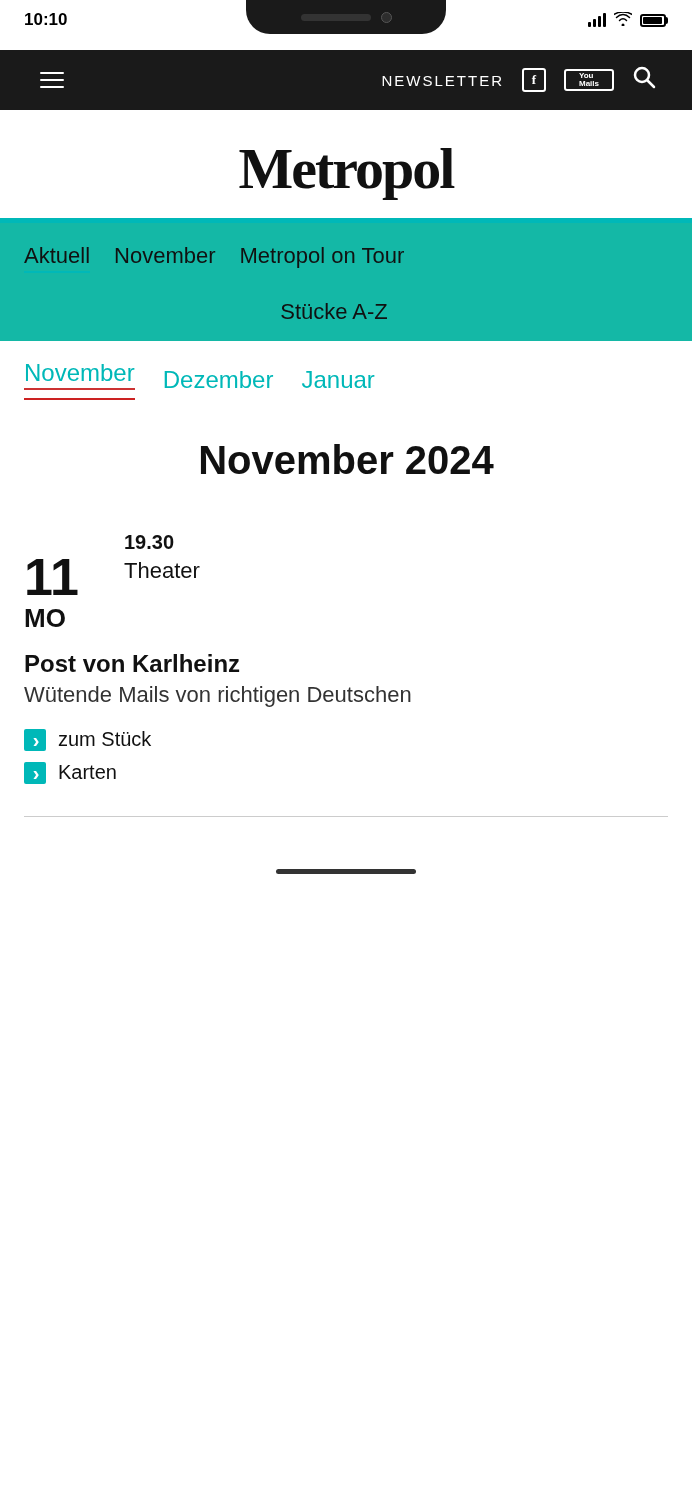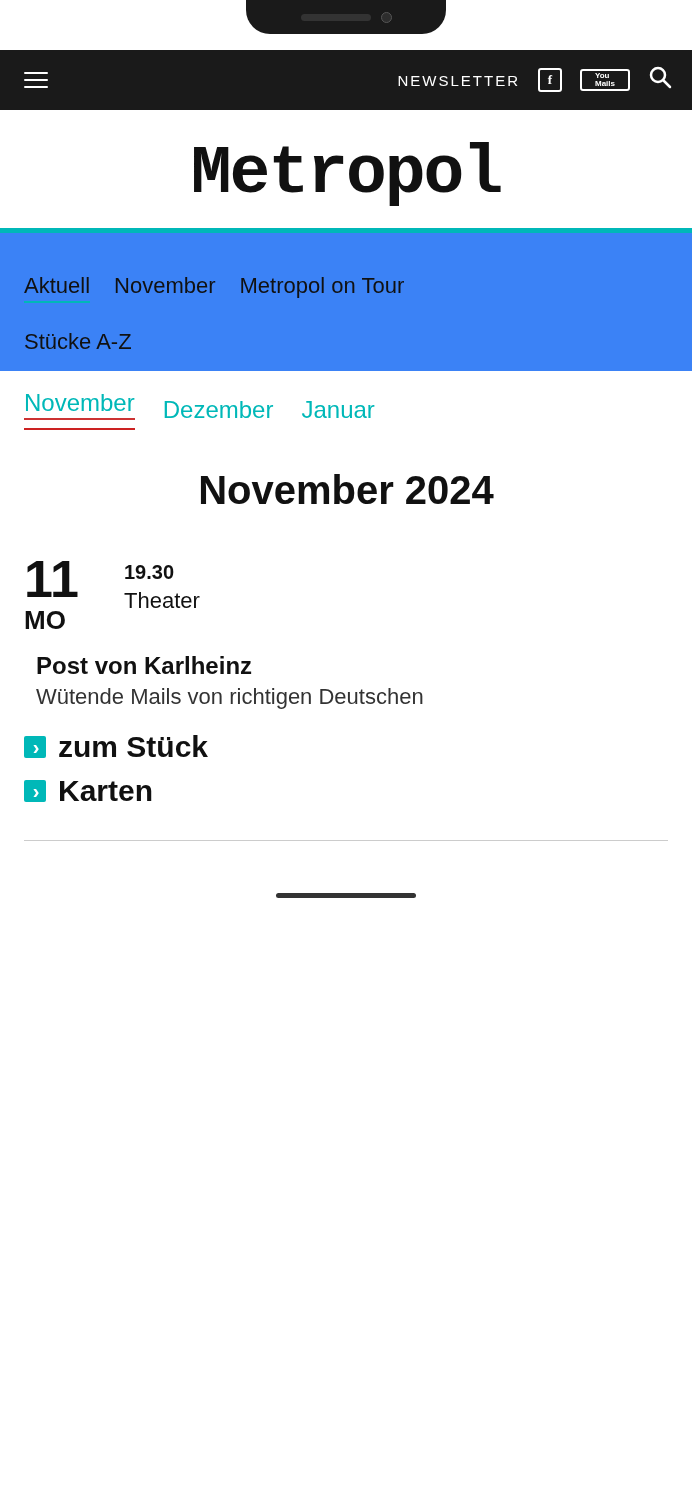--- a/index.html
+++ b/index.html
@@ -12,21 +12,21 @@
       min-height: 1500px;
       overflow-x: hidden;
     }
 
     
     .navbar {
       background: #1a1a1a;
       display: flex;
       align-items: center;
       justify-content: space-between;
-      padding: 0 20px;
+      padding: 0 36px;
       height: 60px;
     }
     .nav-hamburger {
       display: flex;
       flex-direction: column;
       gap: 5px;
       cursor: pointer;
       padding: 4px;
     }
     .nav-hamburger span {
@@ -87,39 +87,40 @@
 
     
     .logo-area {
       display: flex;
       justify-content: center;
       align-items: center;
       padding: 30px 20px 20px;
       background: #fff;
     }
     .logo-text {
-      font-family: Liberation Mono, monospace;
-      font-size: 68px;
+      font-family: Liberation Serif, serif;
+      font-size: 58px;
       font-weight: 700;
       color: #111;
       letter-spacing: -2px;
       line-height: 1;
     }
 
     
     .teal-divider {
       height: 5px;
       background: #00b8b8;
       width: 100%;
     }
 
     
     .nav-tabs {
-      padding: 40px 24px 16px;
-      background: #3b82f6;
+      padding: 20px 24px 16px;
+      background: #14b8a6;
+      text-align: center;
     }
     .nav-tabs-row1 {
       display: flex;
       align-items: baseline;
       gap: 0;
       flex-wrap: wrap;
     }
     .nav-tab {
       font-size: 22px;
       color: #111;
@@ -171,20 +172,21 @@
 
     
     .event-date-row {
       display: flex;
       align-items: flex-start;
       padding: 20px 24px 0;
       gap: 30px;
     }
     .event-date-block {
       min-width: 70px;
+      margin-top: 28px;
     }
     .event-day-num {
       font-size: 52px;
       font-weight: 800;
       color: #111;
       line-height: 1;
     }
     .event-day-name {
       font-size: 26px;
       font-weight: 600;
@@ -200,21 +202,21 @@
       color: #111;
     }
     .event-venue {
       font-size: 22px;
       color: #111;
       margin-top: 4px;
     }
 
     
     .event-title-area {
-      padding: 16px 36px 0;
+      padding: 16px 24px 0;
     }
     .event-title {
       font-size: 24px;
       font-weight: 700;
       color: #111;
     }
     .event-subtitle {
       font-size: 22px;
       font-weight: 400;
       color: #333;
@@ -247,23 +249,22 @@
     }
     .event-link-arrow::after {
       content: '›';
       color: #fff;
       font-size: 20px;
       font-weight: 700;
       line-height: 1;
       margin-left: 2px;
     }
     .event-link-text {
-      font-size: 30px;
-      color: #111;
-      font-weight: bold;
+      font-size: 20px;
+      color: #111;
     }
 
     
     .content-divider {
       height: 1px;
       background: #ccc;
       margin: 16px 24px;
     }
 
     
@@ -283,20 +284,48 @@
 </head>
 <body>
 
 <div style="position:relative; height:50px; background:#fff;">
 
   <div style="position:absolute; top:0; left:50%; transform:translateX(-50%); width:200px; height:34px; background:#1a1a1a; border-radius:0 0 24px 24px; display:flex; align-items:center; justify-content:center; gap:10px; z-index:10;">
     <div style="width:70px; height:7px; background:#333; border-radius:4px;"></div>
     <div style="width:11px; height:11px; background:#2d2d2d; border-radius:50%; border:1.5px solid #555;"></div>
   </div>
 
+  <div style="display:flex; justify-content:space-between; align-items:center; padding:10px 24px 0; position:relative; z-index:5;">
+    <span style="font-size:17px; font-weight:700; color:#000;">10:10</span>
+    <div style="display:flex; align-items:center; gap:8px;">
+
+      <div style="display:flex; align-items:flex-end; gap:2px; height:14px;">
+        <span style="display:inline-block; width:3px; height:5px; background:#000; border-radius:1px;"></span>
+        <span style="display:inline-block; width:3px; height:8px; background:#000; border-radius:1px;"></span>
+        <span style="display:inline-block; width:3px; height:11px; background:#000; border-radius:1px;"></span>
+        <span style="display:inline-block; width:3px; height:14px; background:#000; border-radius:1px;"></span>
+      </div>
+
+      <div style="font-size:15px; color:#000;">
+        <svg width="18" height="14" viewBox="0 0 18 14" fill="none">
+          <path d="M9 11.5a1.5 1.5 0 100 3 1.5 1.5 0 000-3z" fill="#000"></path>
+          <path d="M5.5 8.5C6.7 7.3 7.8 6.8 9 6.8s2.3.5 3.5 1.7" stroke="#000" stroke-width="1.5" fill="none" stroke-linecap="round"></path>
+          <path d="M2.5 5.5C4.4 3.6 6.6 2.5 9 2.5s4.6 1.1 6.5 3" stroke="#000" stroke-width="1.5" fill="none" stroke-linecap="round"></path>
+          <path d="M0 2.5C2.4 0.9 5.5 0 9 0s6.6.9 9 2.5" stroke="#000" stroke-width="1.5" fill="none" stroke-linecap="round"></path>
+        </svg>
+      </div>
+
+      <div style="display:flex; align-items:center;">
+        <div style="width:26px; height:13px; border:2px solid #000; border-radius:3px; position:relative;">
+          <div style="position:absolute; left:1px; top:1px; bottom:1px; width:88%; background:#000; border-radius:1px;"></div>
+        </div>
+        <div style="width:3px; height:7px; background:#000; border-radius:0 2px 2px 0; margin-left:-1px;"></div>
+      </div>
+    </div>
+  </div>
 </div>
 
 <div class="navbar">
   <div class="nav-hamburger">
     <span></span>
     <span></span>
     <span></span>
   </div>
 
   <div class="nav-center">

